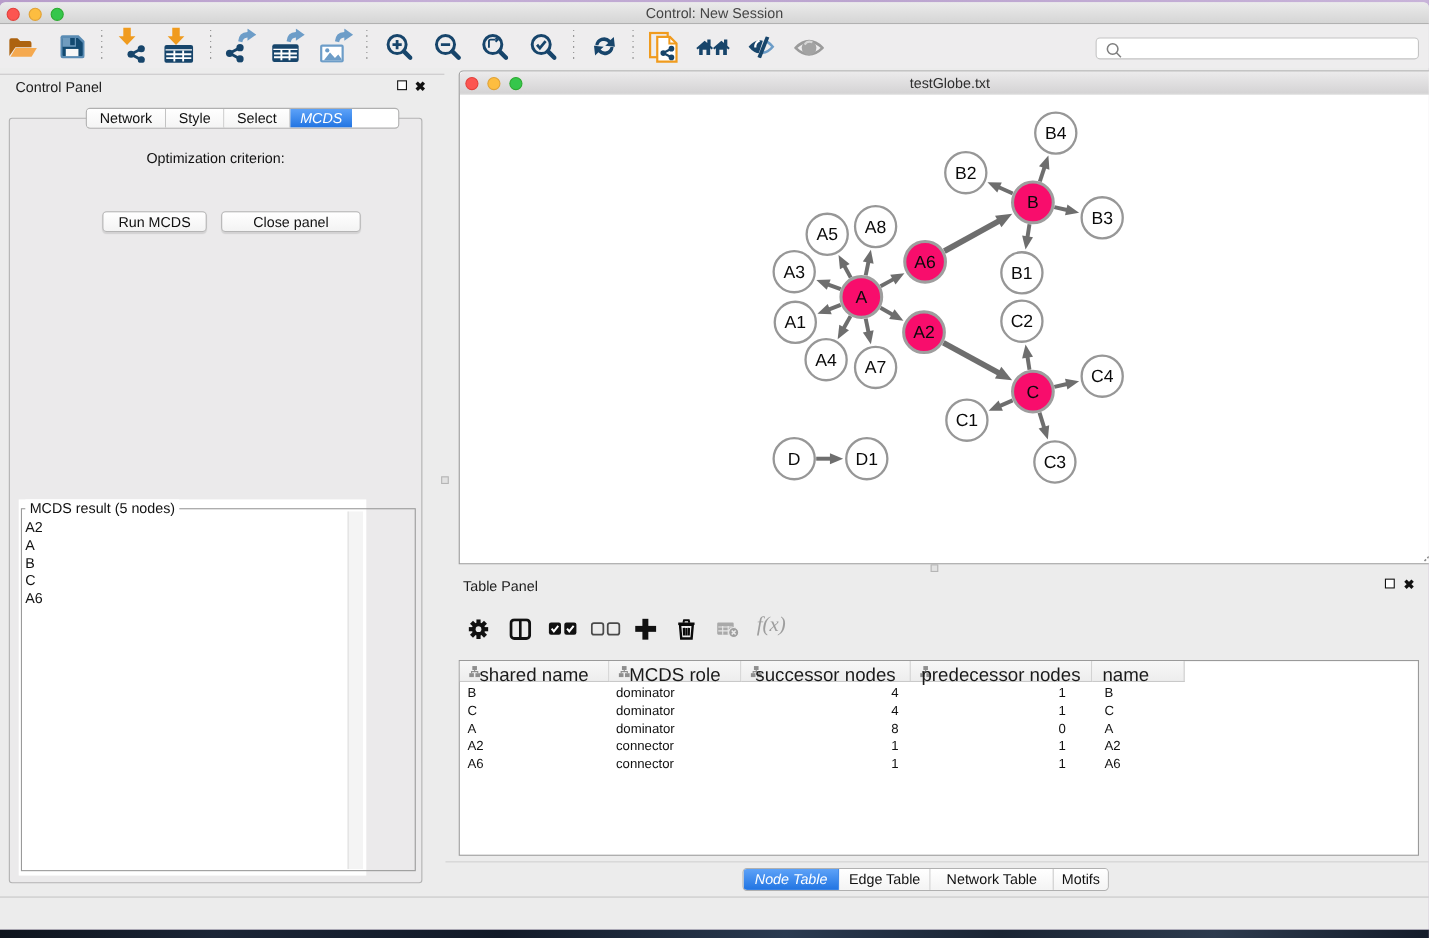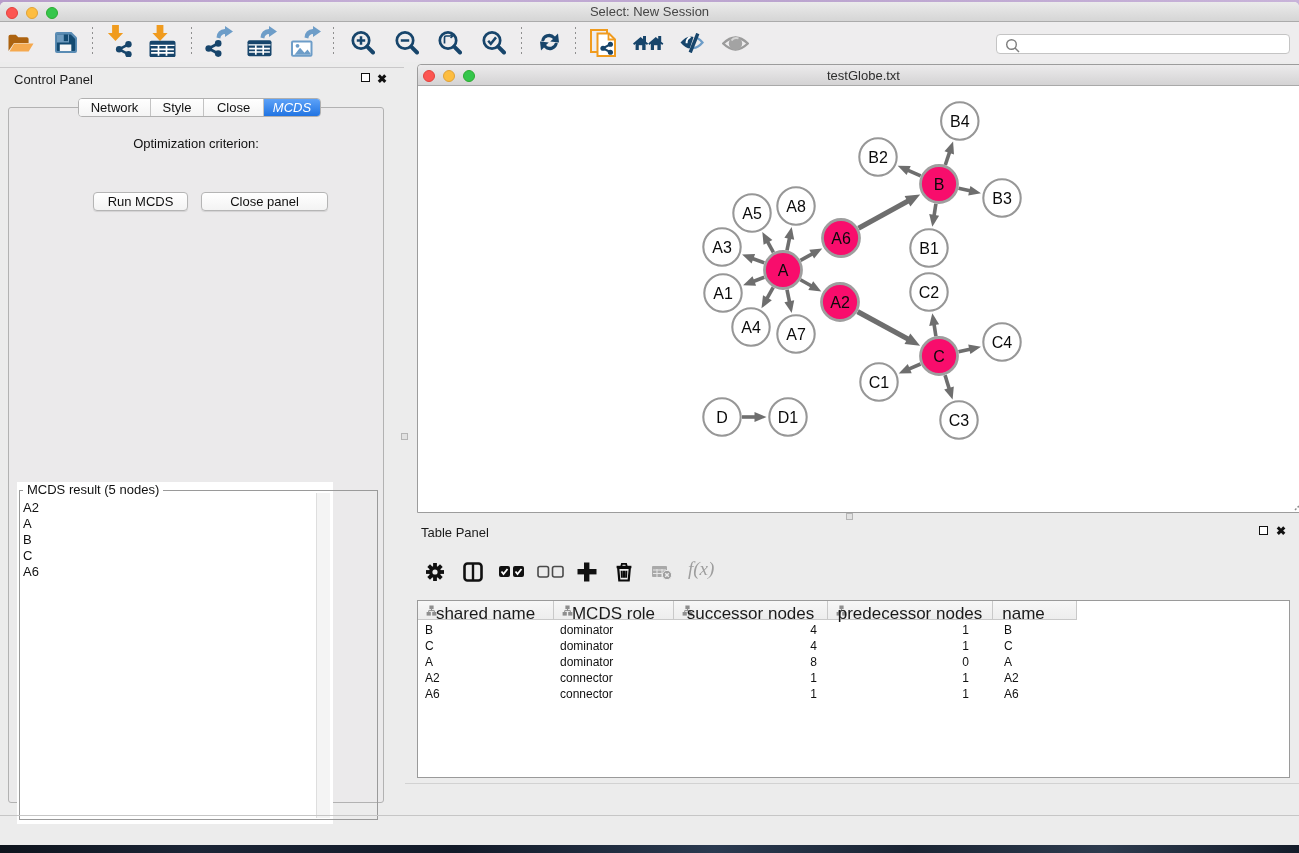--- a/index.html
+++ b/index.html
@@ -42,21 +42,21 @@
 
 #combo { position:absolute; left:43px; top:156px; width:311px; height:21px; background:#fff;
   border:1px solid #b5b5b5; border-radius:4px; font-size:13.5px; color:#111;
   line-height:19px; padding-left:10px; box-shadow:0 1px 1px rgba(0,0,0,0.12); }
 #combo .step { position:absolute; right:-1px; top:-1px; width:20px; height:21px;
   border-radius:0 4px 4px 0; background:linear-gradient(#6cb0f9,#1d6be2); }
 .btn { position:absolute; height:19px; background:linear-gradient(#fff,#f3f3f3);
   border:1px solid #b5b5b5; border-radius:4px; font-size:13px; color:#111;
   text-align:center; line-height:17px; box-shadow:0 1px 1px rgba(0,0,0,0.1); }
 
-#mcdsbox { position:absolute; left:17px; top:452px; width:316px; height:342px; background:#fff;margin-top:28px; }
+#mcdsbox { position:absolute; left:17px; top:452px; width:316px; height:342px; background:#fff; }
 #mcdsbox .gb { position:absolute; left:2px; top:8px; width:359px; height:330px;
   border:1px solid #9a9a9a; }
 #mcdsbox .gbtitle { position:absolute; left:6px; top:0px; background:#fff; padding:0 4px;
   font-size:13px; color:#111; }
 #mcdsbox ul { position:absolute; left:6px; top:18px; list-style:none; font-size:13px; color:#111; }
 #mcdsbox ul li { height:16px; line-height:16px; }
 #mcdsbox .sb { position:absolute; right:3px; top:11px; width:14px; height:325px;
   background:#f4f4f4; border-left:1px solid #dedede; }
 
 #netwin { position:absolute; left:405px; top:62px; width:893px; height:449px;
@@ -92,21 +92,21 @@
 </style>
 </head>
 <body>
 <div id="desktop-top"></div>
 <div id="desktop-bottom"></div>
 <div id="win">
   <div id="titlebar">
     <div class="light lr" style="left:6px;"></div>
     <div class="light ly" style="left:26px;"></div>
     <div class="light lg" style="left:46px;"></div>
-    <div class="title">Select: New Session</div>
+    <div class="title">Control: New Session</div>
   </div>
   <div id="toolbar">
     <div class="tbsep" style="left:92px;"></div>
     <div class="tbsep" style="left:191px;"></div>
     <div class="tbsep" style="left:333px;"></div>
     <div class="tbsep" style="left:521px;"></div>
     <div class="tbsep" style="left:575px;"></div>
     <svg class="tbi" style="left:8px; top:10px;" width="26" height="20" viewBox="0 0 26 20">
         <path d="M0.5 19 V4.5 q0 -1.8 1.8 -1.8 h5.5 l2.5 2.6 h8.5 q1.8 0 1.8 1.8 V11 H6 Z" fill="#ad6310"></path>
         <path d="M6.2 11.6 h19.3 l-4.8 7.9 H1.5 Z" fill="#f5a94f"></path>
@@ -240,24 +240,24 @@
           <circle cx="6.5" cy="6.5" r="4.8" fill="none" stroke="#7e7e7e" stroke-width="1.4"></circle>
           <line x1="10" y1="10" x2="14" y2="14" stroke="#7e7e7e" stroke-width="1.4"></line>
         </svg>
       </div>
   </div>
   <div style="position:absolute; left:0; top:65px; width:404px; height:1px; background:#c9c8c9;"></div>
   <div id="ctrlhdr">Control Panel</div>
   <div class="floatico" style="left:361px; top:71px;"></div>
   <div class="closeico" style="left:377px; top:72px;">✖</div>
   <div class="panelbox" style="left:8px; top:105px; width:376px; height:696px; background:#ebeaeb;"></div>
-  <div class="seg" style="left:78px; top:96px; width:243px;">
+  <div class="seg" style="left:78px; top:96px; width:285px;">
     <div style="width:72px;">Network</div>
     <div style="width:53px;">Style</div>
-    <div style="width:60px;">Close</div>
+    <div style="width:60px;">Select</div>
     <div class="on" style="width:56px;">MCDS</div>
   </div>
   <div style="position:absolute; left:0; top:134px; width:392px; text-align:center; font-size:13px; color:#111;">Optimization criterion:</div>
   <div class="btn" style="left:93px; top:190px; width:95px;">Run MCDS</div>
   <div class="btn" style="left:201px; top:190px; width:127px;">Close panel</div>
   <div id="mcdsbox">
     <div class="gb"></div>
     <div class="gbtitle">MCDS result (5 nodes)</div>
     <ul>
         <li>A2</li>
@@ -482,15 +482,21 @@
     <div class="cell" style="left:142px; top:69px; width:110px;">connector</div>
     <div class="cell num" style="left:300px; top:69px; width:99px;">1</div>
     <div class="cell num" style="left:450px; top:69px; width:101px;">1</div>
     <div class="cell" style="left:586px; top:69px; width:70px;">A2</div>
     <div class="cell" style="left:7px; top:85px; width:120px;">A6</div>
     <div class="cell" style="left:142px; top:85px; width:110px;">connector</div>
     <div class="cell num" style="left:300px; top:85px; width:99px;">1</div>
     <div class="cell num" style="left:450px; top:85px; width:101px;">1</div>
     <div class="cell" style="left:586px; top:85px; width:70px;">A6</div>
   </div>
+  <div class="seg" style="left:675px; top:787px; width:333px; height:21px; font-size:13px;">
+      <div class="on" style="width:88px;">Node Table</div>
+      <div style="width:83px;">Edge Table</div>
+      <div style="width:113px;">Network Table</div>
+      <div style="width:49px;">Motifs</div>
+    </div>
   <div style="position:absolute; left:405px; top:781px; width:894px; height:1px; background:#d2d2d2;"></div>
   <div id="statussep"></div>
 </div>
 
 </body></html>

